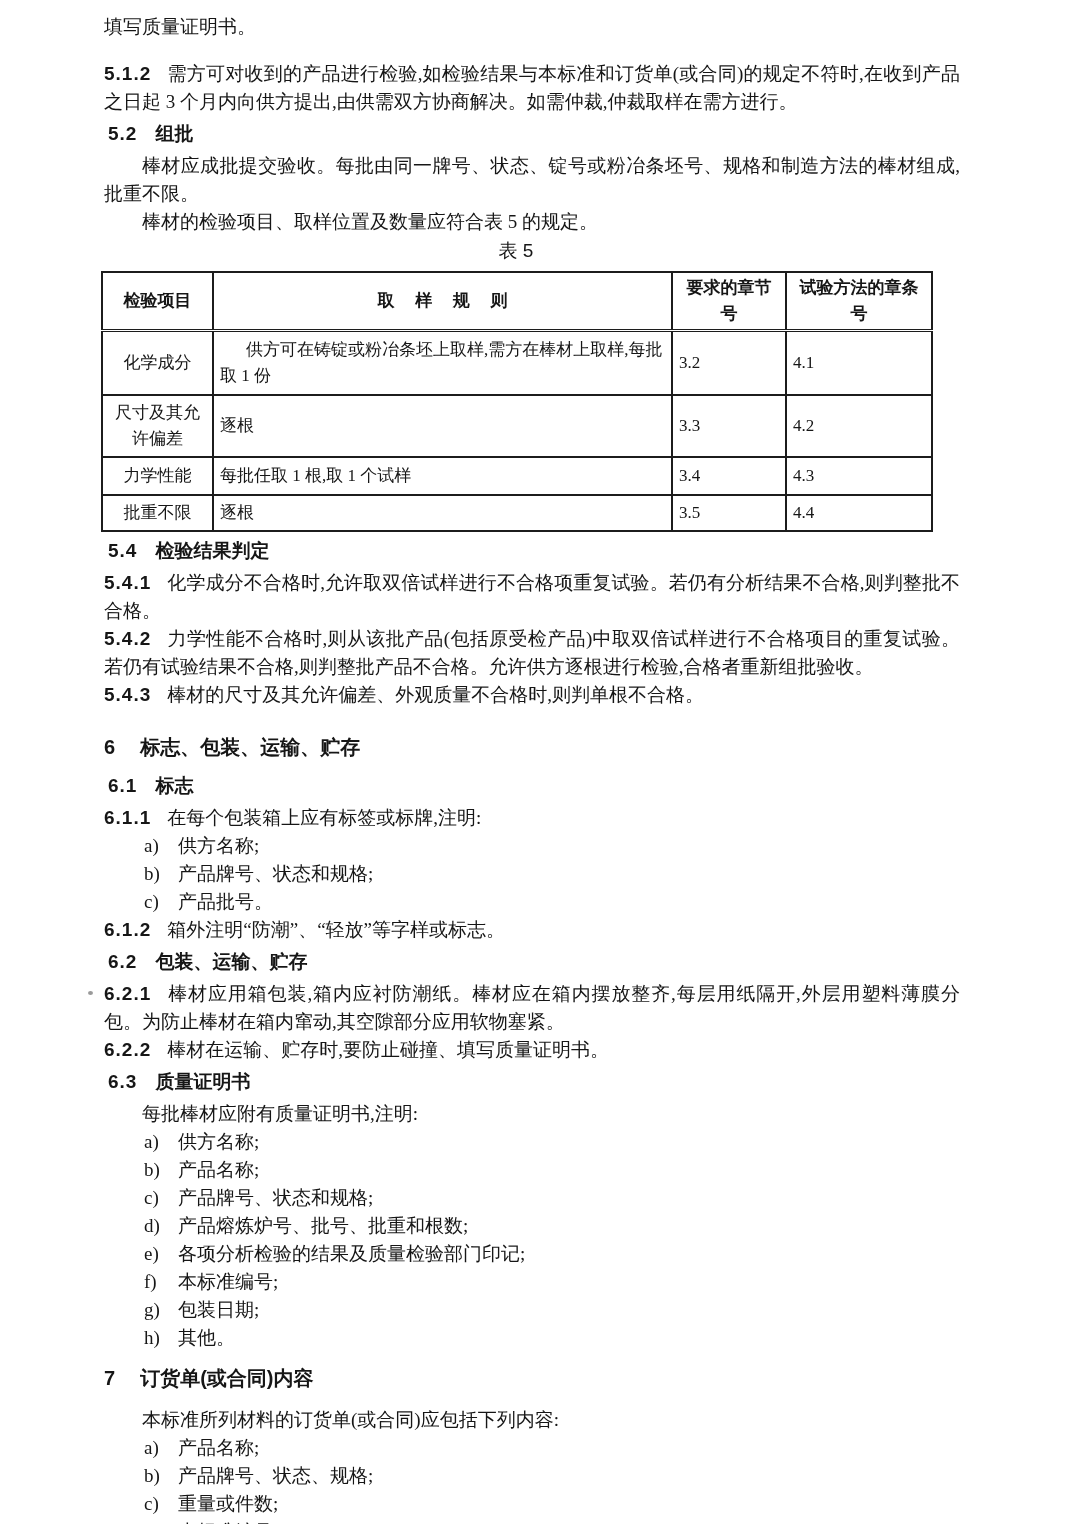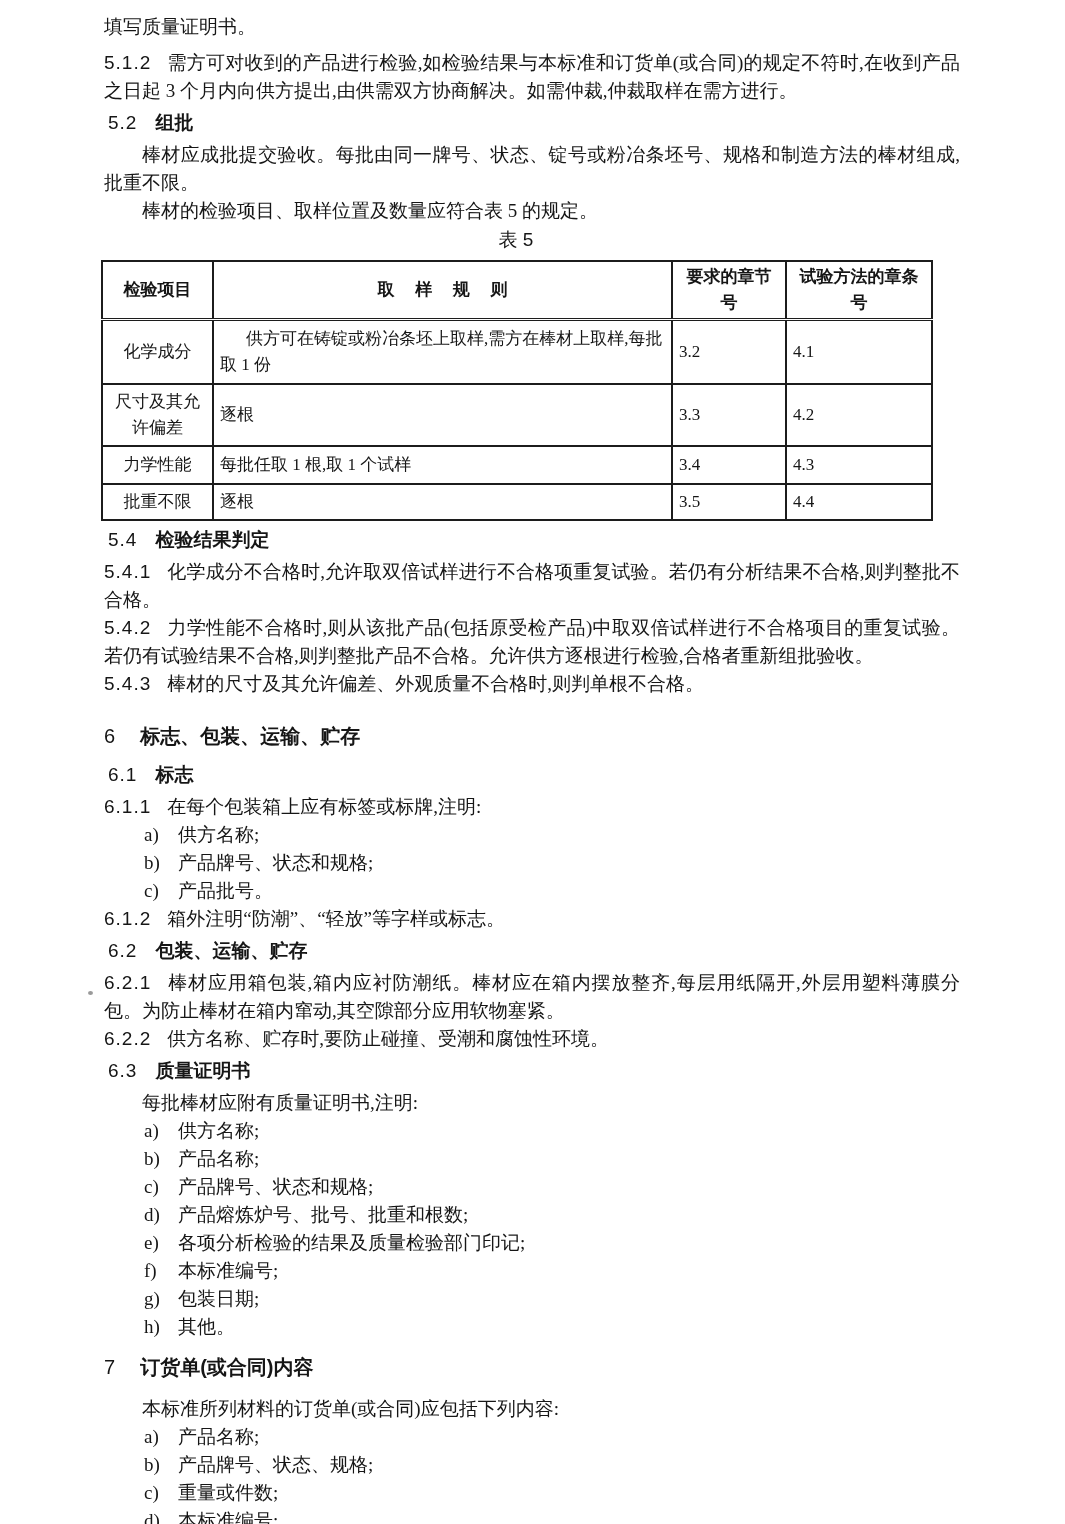--- a/index.html
+++ b/index.html
@@ -12,25 +12,25 @@
   }
   .page{
     position:relative;
     width:856px;
     margin:0;
     padding:13px 105px 20px 104px;
     font-size:19px;
     line-height:28px;
   }
   .line{ margin:0; text-align:justify; }
-  .lead{ margin-bottom:8px; }
+  .lead{ margin-bottom:19px; }
   .clause{ margin:0; text-align:justify; }
   .num{
     font-family:"Liberation Sans", sans-serif;
-    font-weight:normal;
+    font-weight:bold;
     margin-right:16px;
     letter-spacing:1px;
   }
   .h{
     margin:4px; font-size:19px; line-height:28px;
     font-family:"Liberation Sans", sans-serif;
     font-weight:bold;
   }
   .h .num{ margin-right:18px; }
   .h-chapter{
@@ -170,21 +170,21 @@
     <li><span class="li-mark">a)</span><span class="li-text">供方名称;</span></li>
     <li><span class="li-mark">b)</span><span class="li-text">产品牌号、状态和规格;</span></li>
     <li><span class="li-mark">c)</span><span class="li-text">产品批号。</span></li>
   </ul>
 
   <p class="clause"><span class="num">6.1.2</span><span>箱外注明“防潮”、“轻放”等字样或标志。</span></p>
 
   <h3 class="h"><span class="num">6.2</span><span>包装、运输、贮存</span></h3>
 
   <p class="clause"><span class="num">6.2.1</span><span>棒材应用箱包装,箱内应衬防潮纸。棒材应在箱内摆放整齐,每层用纸隔开,外层用塑料薄膜分包。为防止棒材在箱内窜动,其空隙部分应用软物塞紧。</span></p>
-  <p class="clause"><span class="num">6.2.2</span><span>供方名称、贮存时,要防止碰撞、受潮和腐蚀性环境。</span></p>
+  <p class="clause"><span class="num">6.2.2</span><span>棒材在运输、贮存时,要防止碰撞、填写质量证明书。</span></p>
 
   <h3 class="h"><span class="num">6.3</span><span>质量证明书</span></h3>
 
   <p class="indent">每批棒材应附有质量证明书,注明:</p>
 
   <ul class="list">
     <li><span class="li-mark">a)</span><span class="li-text">供方名称;</span></li>
     <li><span class="li-mark">b)</span><span class="li-text">产品名称;</span></li>
     <li><span class="li-mark">c)</span><span class="li-text">产品牌号、状态和规格;</span></li>
     <li><span class="li-mark">d)</span><span class="li-text">产品熔炼炉号、批号、批重和根数;</span></li>

